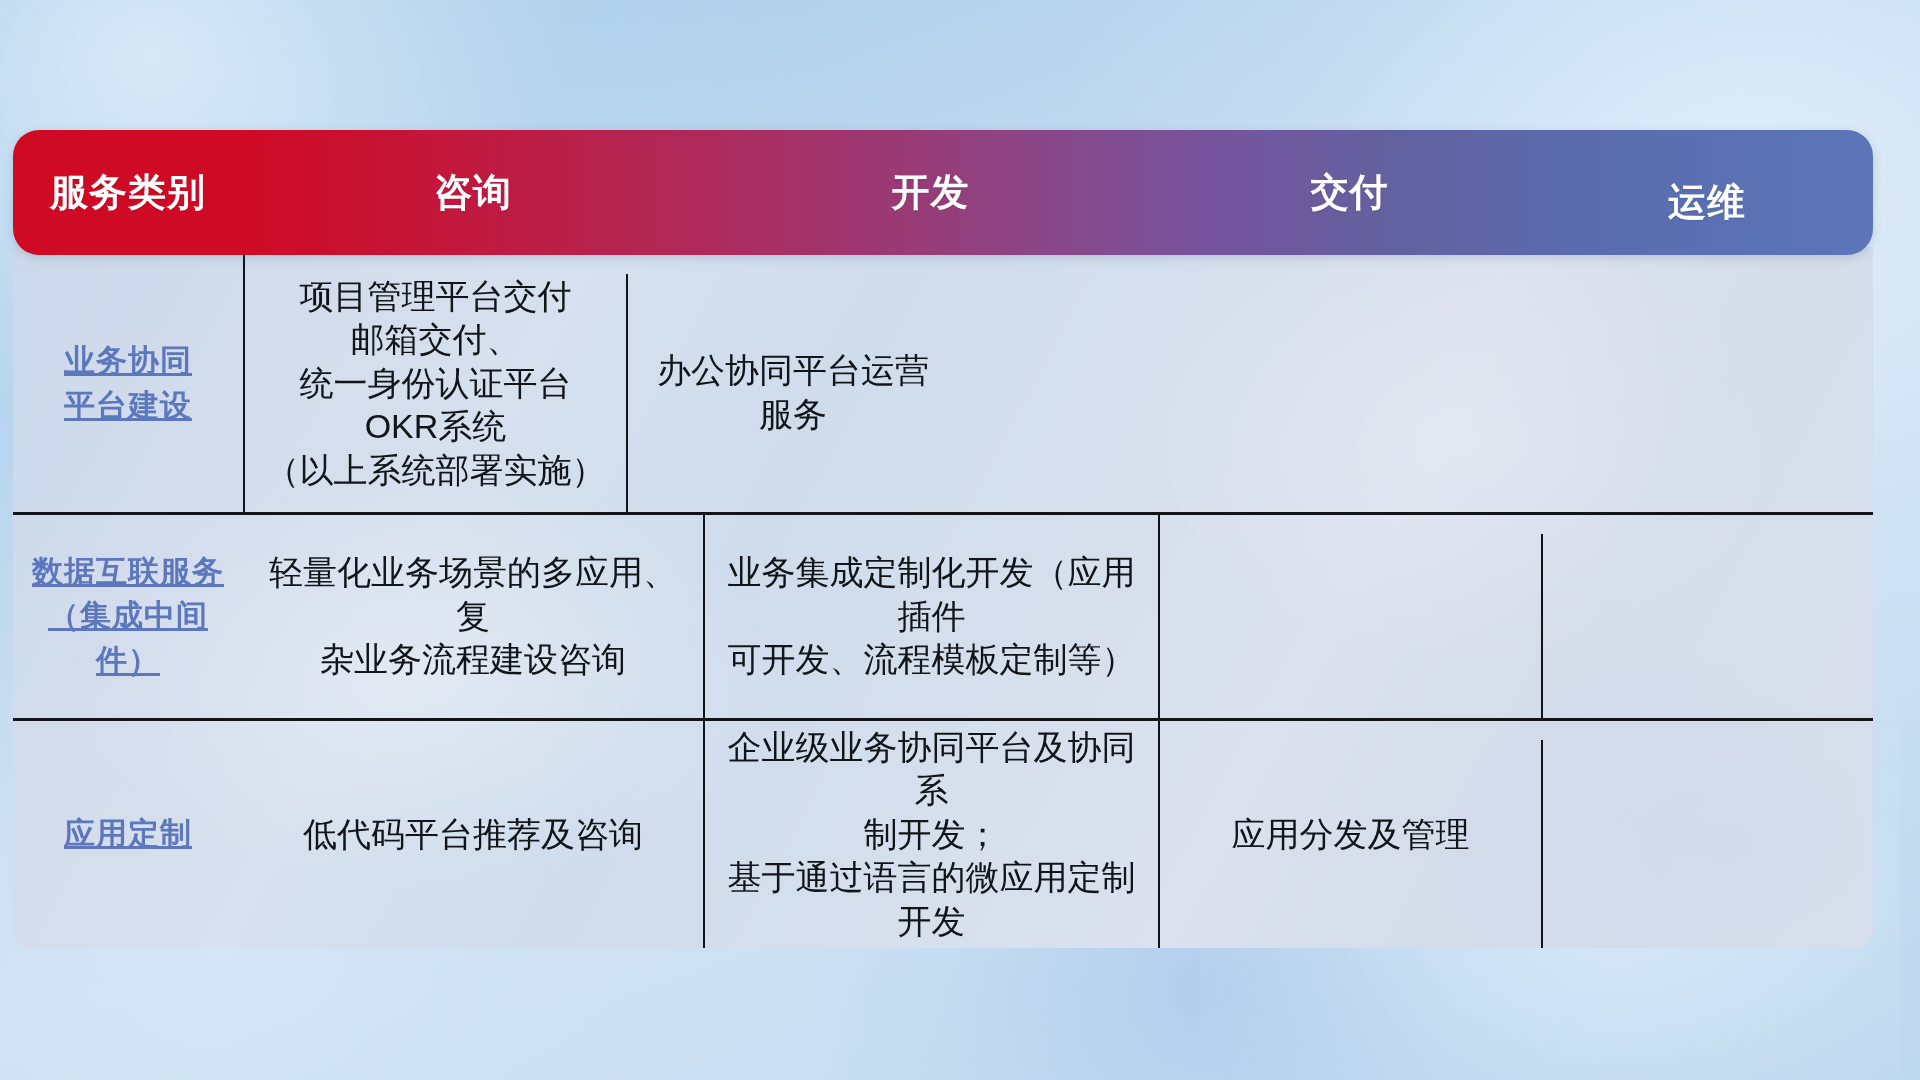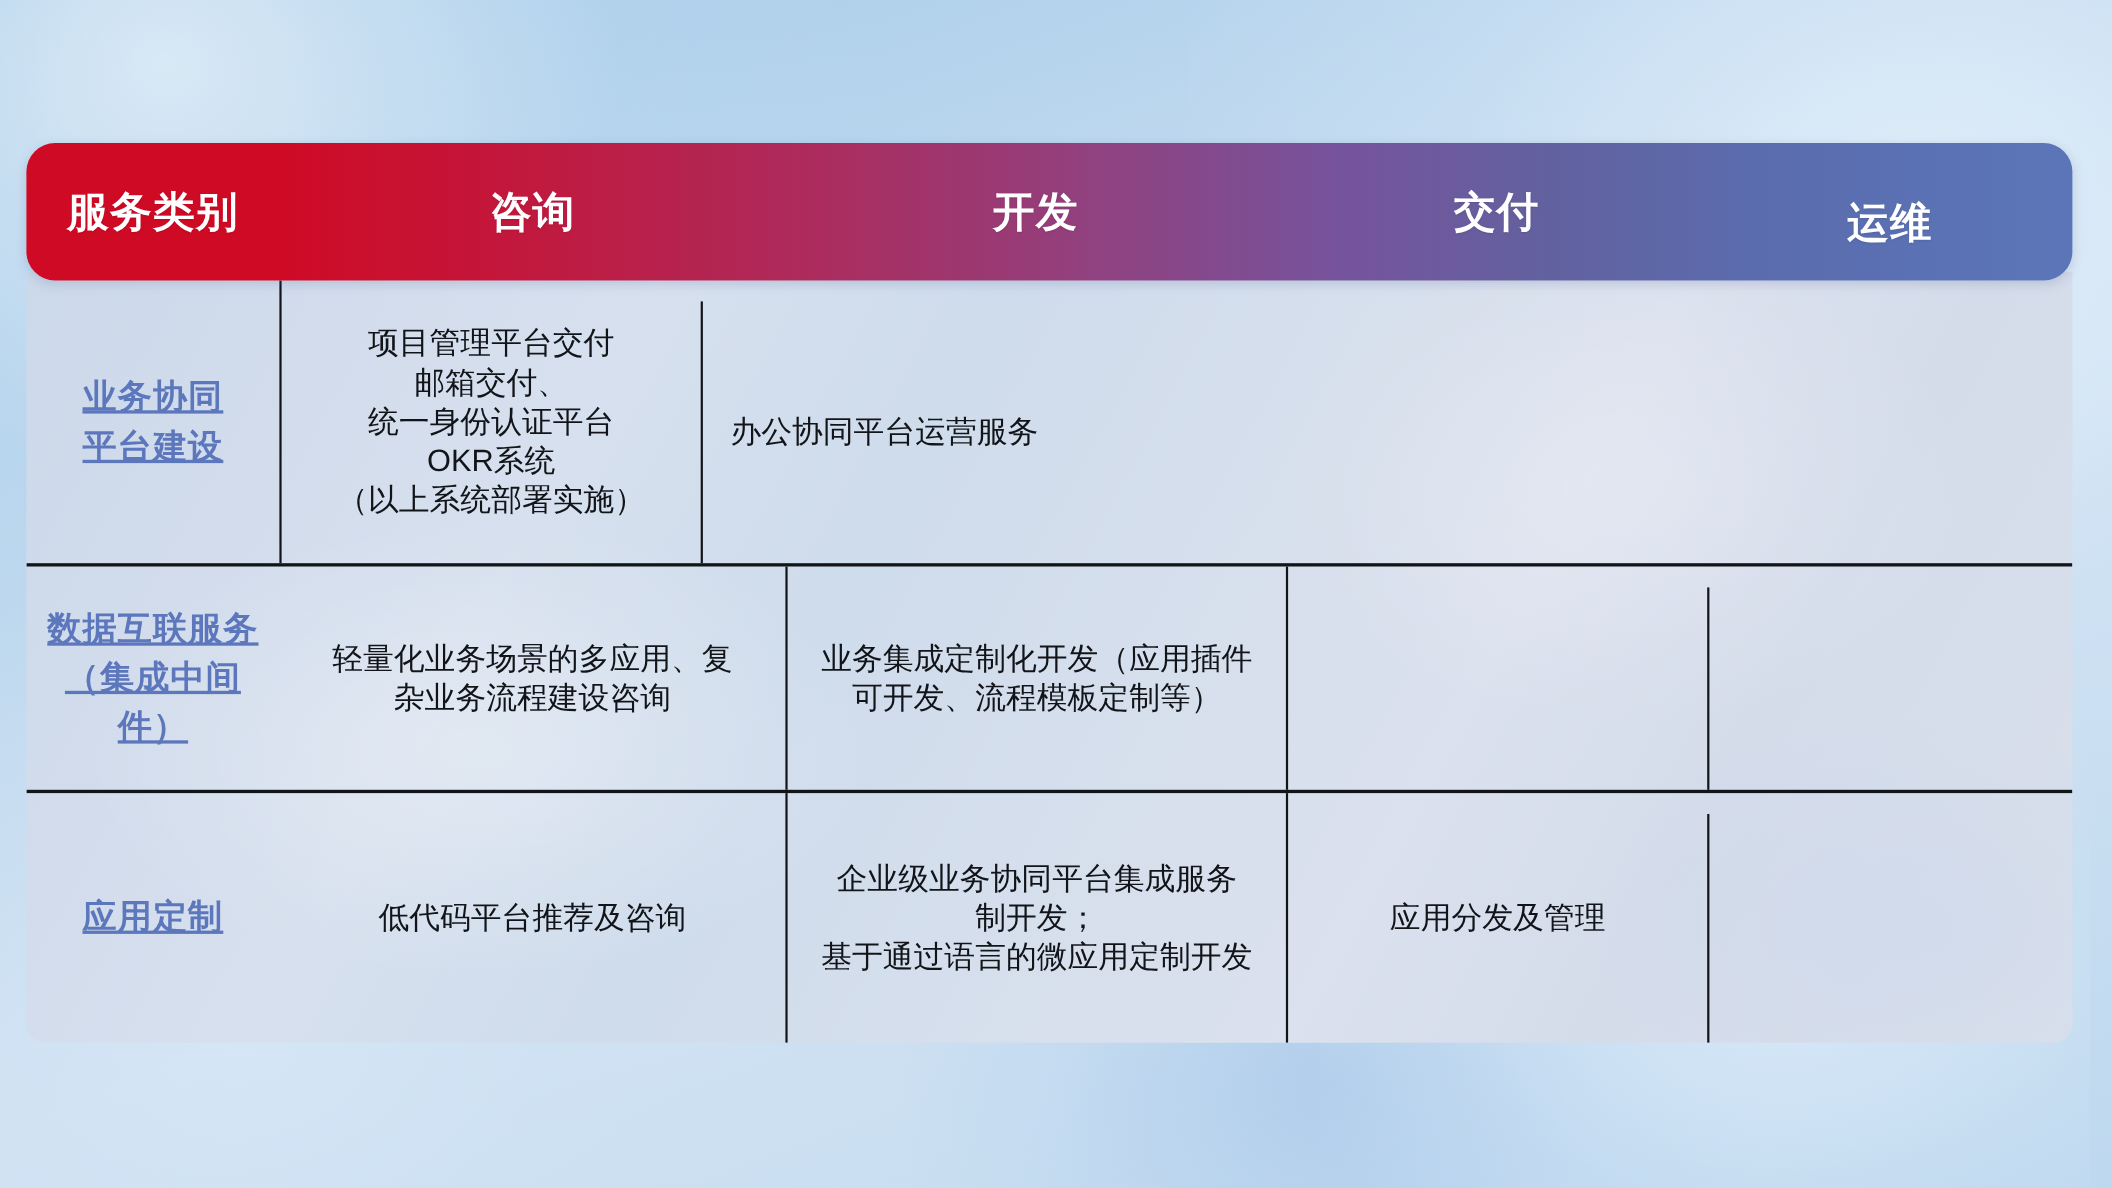--- a/index.html
+++ b/index.html
@@ -70,21 +70,21 @@
     width: 700px; height: 420px;
     background: radial-gradient(ellipse at 60% 60%,
       rgba(223,237,250,0.65) 0%,
       rgba(210,230,246,0.22) 52%,
       rgba(205,226,245,0.0) 80%);
   }
 
   
   #service-table {
     position: absolute;
-    left: 24px;
+    left: 13px;
     top: 130px;
     width: 1860px;
   }
 
   
   .table-header {
     display: flex;
     height: 125px;
     border-radius: 26px;
     background: linear-gradient(90deg,
@@ -150,21 +150,21 @@
     border-top: 3px solid #111418;
   }
   .tcell {
     display: flex;
     align-items: center;
     justify-content: center;
     box-sizing: border-box;
     padding: 10px 16px;
     text-align: center;
     color: #111418;
-    font-size: 28px;
+    font-size: 34px;
     line-height: 1.28;
     white-space: pre-line;
   }
   .tcell.sep-left {
     border-left: 2px solid #111418;
   }
   .tcell.rowlabel {
     color: #5d77bd;
     font-weight: bold;
     font-size: 31px;
@@ -224,21 +224,21 @@
 杂业务流程建设咨询</div>
       <div class="tcell c2 sep-left">业务集成定制化开发（应用插件
 可开发、流程模板定制等）</div>
       <div class="tcell c3 sep-left"></div>
       <div class="tcell c4 sep-left"></div>
     </div>
 
     <div class="trow r3">
       <div class="tcell rowlabel c0">应用定制</div>
       <div class="tcell c1">低代码平台推荐及咨询</div>
-      <div class="tcell c2 sep-left">企业级业务协同平台集成服务
+      <div class="tcell c2 sep-left">企业级业务协同平台及协同系
 制开发；
 基于通过语言的微应用定制开发</div>
       <div class="tcell c3 sep-left">应用分发及管理</div>
       <div class="tcell c4 sep-left"></div>
     </div>
 
   </div>
 </div>
 
 </body></html>

